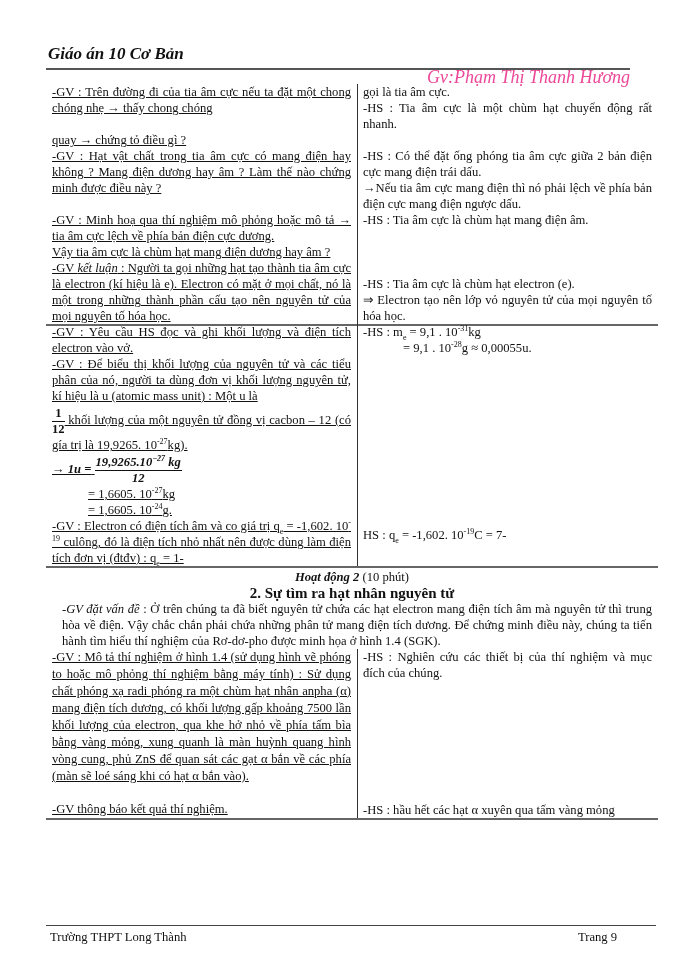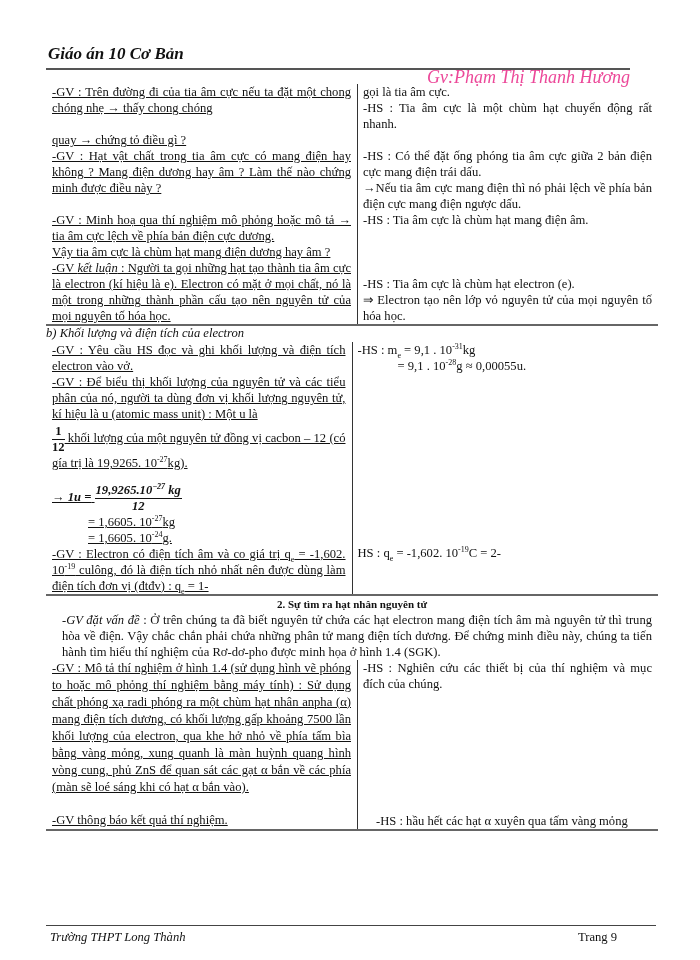--- a/index.html
+++ b/index.html
@@ -19,24 +19,24 @@
     .sub { font-size: 8px; vertical-align: sub; line-height: 0; }
     .sup { font-size: 8px; vertical-align: super; line-height: 0; }
     .section-title { text-align: center; font-style: italic; }
     .row-sep td { border-bottom: 2px solid #666; }
     .frac { display: inline-block; vertical-align: middle; text-align: center; font-weight: bold; }
     .frac .num { display: block; border-bottom: 1px solid #111; padding: 0 1px; line-height: 15px; }
     .frac .den { display: block; line-height: 15px; text-align: center; }
     .formula { font-weight: bold; font-style: italic; }
     .act-title { text-align: center; margin: 0; }
     .act-title b { font-style: italic; }
-    .sec2 { text-align: center; font-weight: bold; margin: 0; font-size: 11px; }
+    .sec2 { text-align: center; font-weight: bold; margin: 0; font-size: 15px; }
     .intro { margin: 0 6px 0 6px; text-align: justify; }
     .footer-rule { position: absolute; left: 46px; top: 925px; width: 610px; height: 1px; background: #444; }
-    .footer-left { position: absolute; left: 50px; top: 929px; font-style: italic; }
+    .footer-left { position: absolute; left: 50px; top: 929px; }
     .footer-right { position: absolute; left: 578px; top: 929px; text-align: right; }
     .indent { padding-left: 36px; }
     .indent2 { padding-left: 40px; font-family: Liberation Serif, serif; }
   </style>
 </head>
 <body>
 
 <div class="header">
   <span class="left">Giáo án 10 Cơ Bản</span>
   <span class="right">Gv:Phạm Thị Thanh Hương</span>
@@ -68,61 +68,59 @@
         <div class="blank"></div>
         <div class="blank"></div>
         <p class="p">-HS : Tia âm cực là chùm hạt electron (e).</p>
         <p class="p">⇒ Electron tạo nên lớp vỏ nguyên tử của mọi nguyên tố hóa học.</p>
       </td>
     </tr>
   </tbody>
     </table>
   <table class="tbl" style="margin-top:-2px;">
     <tbody>
-        <tr>
-      <td colspan="2" class="section-title" style="padding:1px 0;">b) Khối lượng và điện tích của electron</td>
-    </tr>
     <tr class="row-sep">
       <td class="l">
         <p class="p">-GV : Yêu cầu HS đọc và ghi khối lượng và điện tích electron vào vở.</p>
         <p class="p">-GV : Để biểu thị khối lượng của nguyên tử và các tiểu phân của nó, người ta dùng đơn vị khối lượng nguyên tử, kí hiệu là u (atomic mass unit) : Một u là</p>
         <p class="p" style="margin-top:2px;">
           <span class="frac"><span class="num">1</span><span class="den">12</span></span><span> khối lượng của một nguyên tử đồng vị cacbon – 12 (có gía trị là 19,9265. 10</span><span class="sup">-27</span><span>kg).</span>
         </p>
-        <p class="p" style="margin-top:12px;">
+        <p class="p" style="margin-top:2px;">
           <span class="formula">→ 1u =</span>
           <span class="frac formula" style="font-style:italic;"><span class="num"><span>19,9265.10</span><span class="sup">−27</span><span> kg</span></span><span class="den">12</span></span>
         </p>
         <p class="p indent"><span>= 1,6605. 10</span><span class="sup">-27</span><span>kg</span></p>
         <p class="p indent"><span>= 1,6605. 10</span><span class="sup">-24</span><span>g.</span></p>
         <p class="p"><span>-GV : Electron có điện tích âm và co giá trị   q</span><span class="sub">e</span><span> = -1,602. 10</span><span class="sup">-19</span><span> culông, đó là điện tích nhỏ nhất nên được dùng làm điện tích đơn vị (đtđv) : q</span><span class="sub">e</span><span> = 1-</span></p>
       </td>
       <td class="r" style="position:relative;">
         <p class="p"><span>-HS : m</span><span class="sub">e</span><span> = 9,1 . 10</span><span class="sup">-31</span><span>kg</span></p>
         <p class="p indent2"><span>= 9,1 . 10</span><span class="sup">-28</span><span>g ≈ 0,00055u.</span></p>
-        <p class="p" style="position:absolute; left:5px; top:203px;"><span>HS : q</span><span class="sub">e</span><span> = -1,602. 10</span><span class="sup">-19</span><span>C = 2-</span></p>
+        <p class="p" style="position:absolute; left:5px; top:203px;"><span>HS : q</span><span class="sub">e</span><span> = -1,602. 10</span><span class="sup">-19</span><span>C = 7-</span></p>
       </td>
     </tr>
   </tbody>
     </table>
 
+  <p class="act-title" style="margin-top:1px;"><b>Hoạt động 2</b><span> (10 phút)</span></p>
   <p class="sec2">2. Sự tìm ra hạt nhân nguyên tử</p>
   <p class="intro" style="margin-left:16px;"><i>-GV đặt vấn đề</i><span> : Ở trên chúng ta đã biết nguyên tử chứa các hạt electron mang điện tích âm mà nguyên tử thì trung hòa về điện. Vậy chắc chắn phải chứa những phân tử mang điện tích dương. Để chứng minh điều này, chúng ta tiến hành tìm hiểu thí nghiệm của Rơ-dơ-pho được minh họa ở hình 1.4 (SGK).</span></p>
 
   <table class="tbl">
     <tbody>
         <tr class="row-sep">
       <td class="l" style="line-height:17px;">
         <p class="p">-GV : Mô tả thí nghiệm ở hình 1.4 (sử dụng hình vẽ phóng to hoặc mô phỏng thí nghiệm bằng máy tính) : Sử dụng chất phóng xạ radi phóng ra một chùm hạt nhân anpha (α) mang điện tích dương, có khối lượng gấp khoảng 7500 lần khối lượng của electron, qua khe hở nhỏ về phía tấm bìa bằng vàng mỏng, xung quanh là màn huỳnh quang hình vòng cung, phủ ZnS để quan sát các gạt α bắn về các phía (màn sẽ loé sáng khi có hạt α bắn vào).</p>
         <div class="blank"></div>
         <p class="p">-GV thông báo kết quả thí nghiệm.</p>
       </td>
       <td class="r" style="position:relative;margin-left:36px;">
         <p class="p">-HS : Nghiên cứu các thiết bị của thí nghiệm và mục đích của chúng.</p>
-        <p class="p" style="position:absolute; left:18px; bottom:0;">-HS : hầu hết các hạt α xuyên qua tấm vàng mỏng</p>
+        <p class="p" style="position:absolute; left:5px; bottom:0;">-HS : hầu hết các hạt α xuyên qua tấm vàng mỏng</p>
       </td>
     </tr>
   </tbody>
     </table>
 </div>
 
 <div class="footer-rule"></div>
 <span class="footer-left">Trường THPT Long Thành</span>
 <span class="footer-right">Trang 9</span>
 

